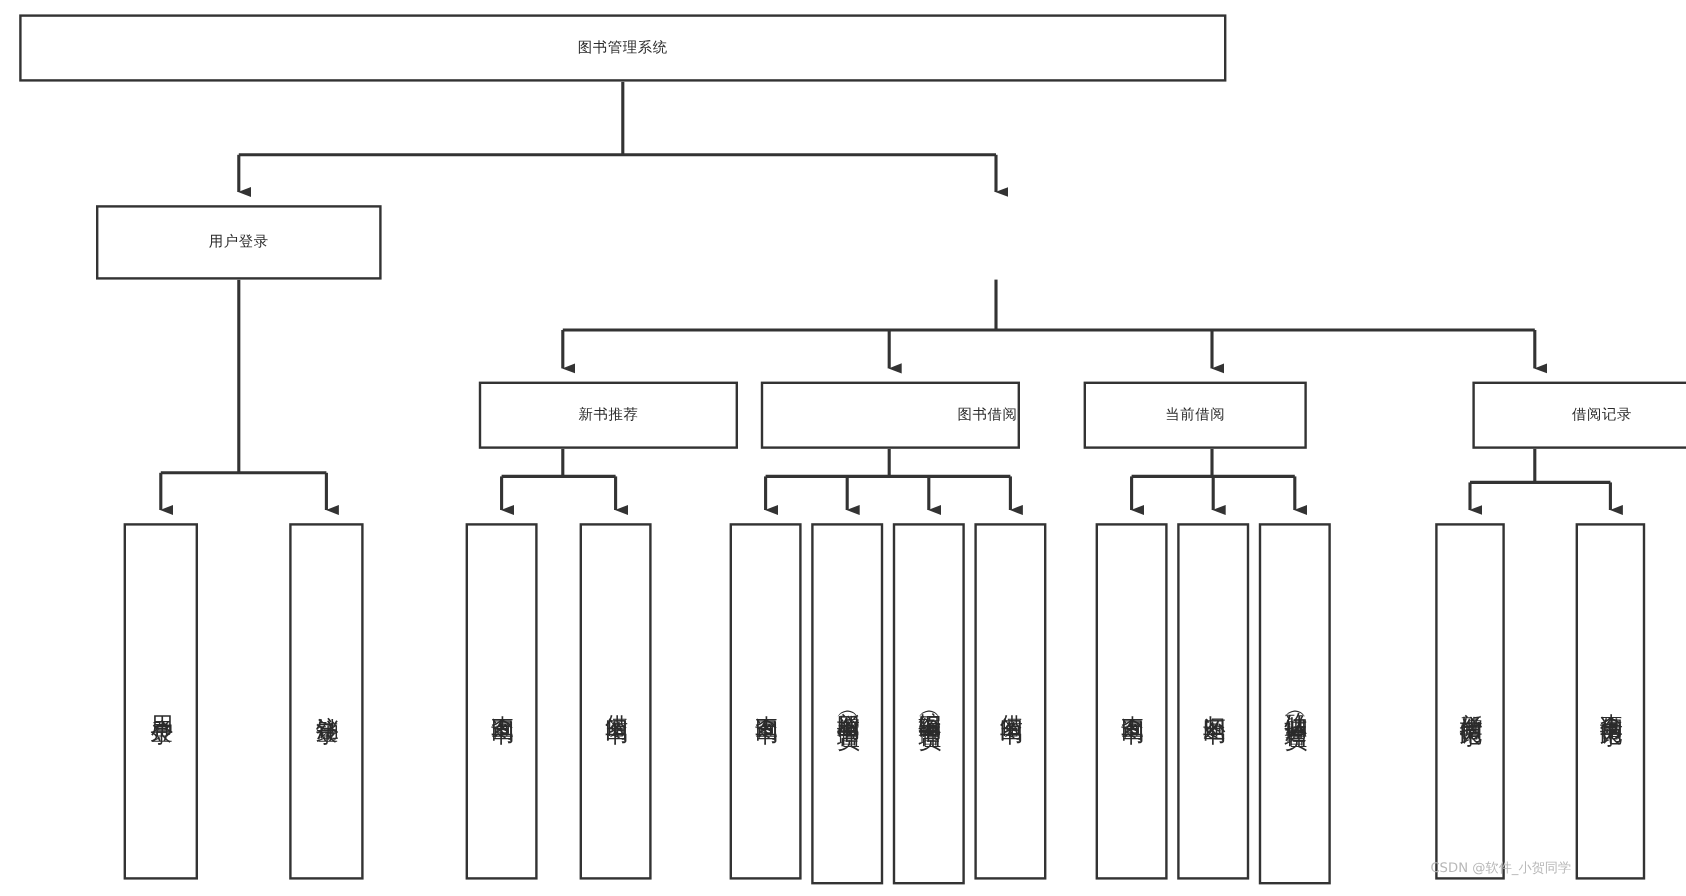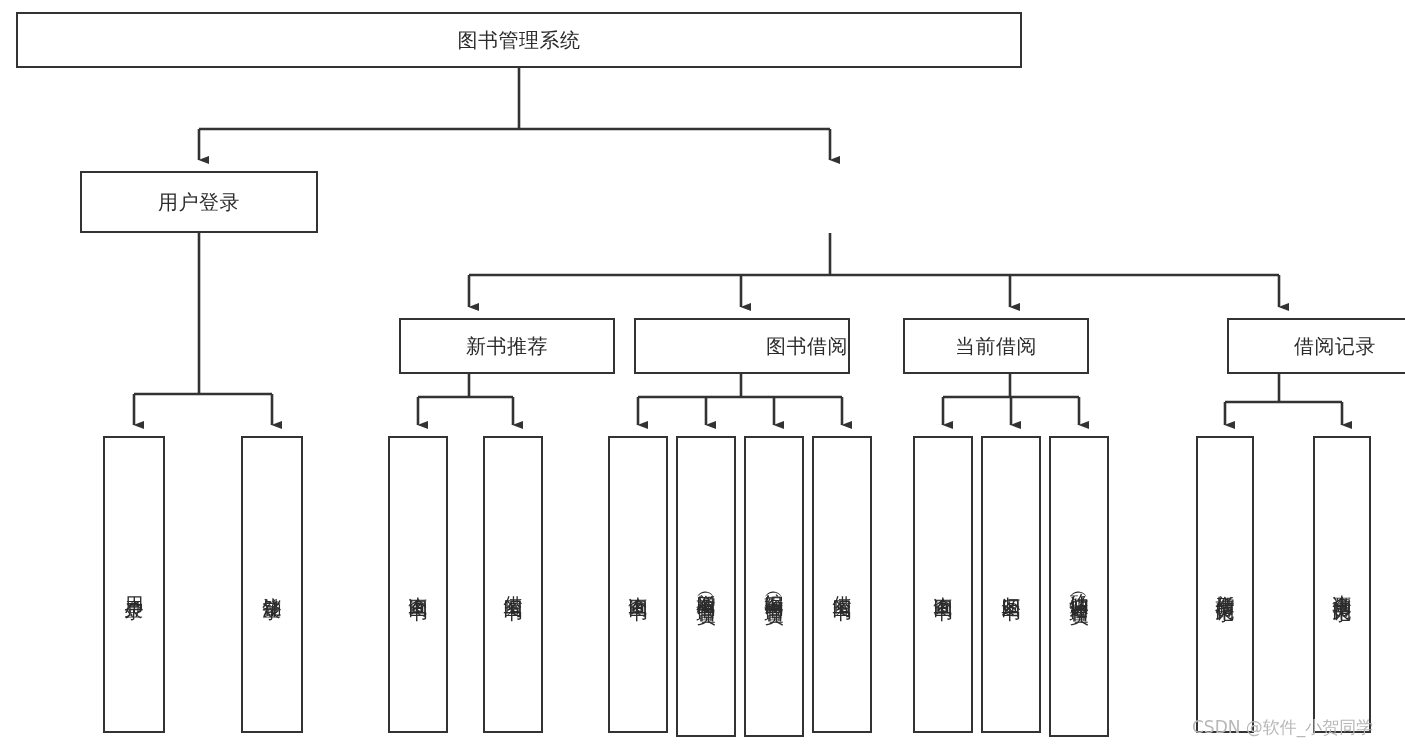--- a/index.html
+++ b/index.html
@@ -31,37 +31,37 @@
     box-sizing: border-box;
     border: 2.5px solid #333333;
     background: #ffffff;
     display: flex;
     align-items: center;
     justify-content: center;
     color: #2b2b2b;
   }
   .node-label {
     font-family: "DejaVu Sans", "Liberation Sans", sans-serif;
-    font-size: 20px;
+    font-size: 12px;
     line-height: 1.15;
     letter-spacing: 0.5px;
     color: #2b2b2b;
     white-space: nowrap;
     text-align: center;
   }
   .node-label.vertical {
     writing-mode: vertical-rl;
     text-orientation: upright;
     letter-spacing: 2px;
     font-size: 19px;
   }
   .watermark {
     position: absolute;
     font-family: "DejaVu Sans", "Liberation Sans", sans-serif;
-    font-size: 17px;
+    font-size: 11px;
     color: #b8b8b8;
     white-space: nowrap;
     pointer-events: none;
   }
 </style>
 </head>
 <body>
 
 <div id="diagram-root">
 

